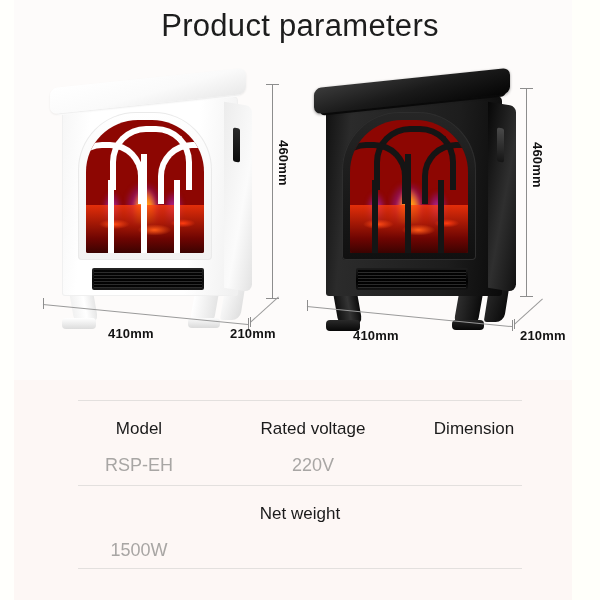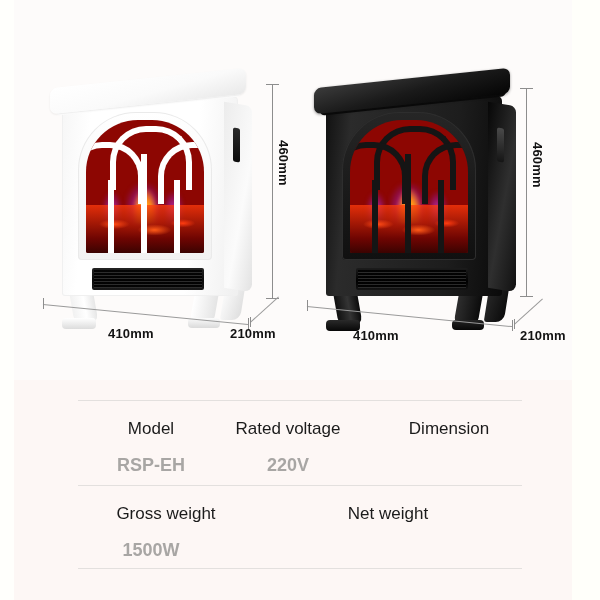--- a/index.html
+++ b/index.html
@@ -97,38 +97,39 @@
     letter-spacing:.2px;white-space:nowrap;
   }
   .dim-label.vertical{
     writing-mode:vertical-rl;text-orientation:mixed;
   }
   .dim-diag{position:absolute;transform-origin:0 0;height:1px;background:#9a9a9a;}
 
   
   .table{position:absolute;left:78px;top:400px;width:444px;}
   .rule{position:absolute;left:0;width:444px;height:1px;background:#e3e0de;}
-  .trow{position:absolute;left:12px;width:444px;display:flex;}
+  .trow{position:absolute;left:0;width:444px;display:flex;gap:37px;}
   .cell{flex:1;text-align:center;}
   .cell.c1{flex:0 0 122px;}
   .cell.c2{flex:0 0 152px;}
   .cell.c3{flex:1;}
   .th{font-size:17px;color:#1b1b1b;font-weight:400;line-height:1;}
-  .td{font-size:18px;color:#a8a6a4;font-weight:700;line-height:1;}
+  .td{font-size:18px;color:#a8a6a4;font-weight:400;line-height:1;}
 </style>
 </head>
 <body>
 
 <div id="page">
 
   <div class="bg-top"></div>
   <div class="bg-bottom"></div>
   <div class="bg-leftband"></div>
   <div class="bg-rightband"></div>
 
+  <div class="title">Product parameters</div>
 
   <div class="stove" id="stove-white" style="left:48px;top:72px;width:210px;height:240px;">
 
     <div class="leg" style="left:176px;top:196px;width:20px;height:52px;background:linear-gradient(100deg,#ffffff,#dedede);border-radius:3px 6px 8px 3px;transform:skewX(-9deg);"></div>
     <div class="leg" style="left:22px;top:198px;width:24px;height:54px;background:linear-gradient(90deg,#f1f1f1,#ffffff 55%,#e6e6e6);border-radius:4px 4px 10px 8px;transform:skewX(10deg);"></div>
     <div class="leg" style="left:146px;top:200px;width:24px;height:52px;background:linear-gradient(90deg,#ffffff,#e4e4e4);border-radius:4px 4px 8px 10px;transform:skewX(-10deg);"></div>
     <div class="leg" style="left:14px;top:246px;width:34px;height:11px;background:linear-gradient(180deg,#ffffff,#dcdcdc);border-radius:4px;"></div>
     <div class="leg" style="left:140px;top:246px;width:32px;height:10px;background:linear-gradient(180deg,#fbfbfb,#dadada);border-radius:4px;"></div>
 
     <div class="body" style="background:linear-gradient(95deg,#f6f6f6 0%,#ffffff 16%,#ffffff 72%,#efefef 100%);box-shadow:inset 0 0 0 1px #f0f0f0;"></div>
@@ -237,21 +238,20 @@
     </div>
 
     <div class="trow" style="top:56px;">
       <div class="cell c1 td">RSP-EH</div>
       <div class="cell c2 td">220V</div>
     </div>
 
     <div class="rule" style="top:85px;"></div>
 
     <div class="trow" style="top:105px;">
-      <div class="cell c2 th">Gross weight</div>
       <div class="cell c3 th">Net weight</div>
     </div>
 
     <div class="trow" style="top:141px;">
       <div class="cell c1 td">1500W</div>
     </div>
 
     <div class="rule" style="top:168px;"></div>
   </div>
 

